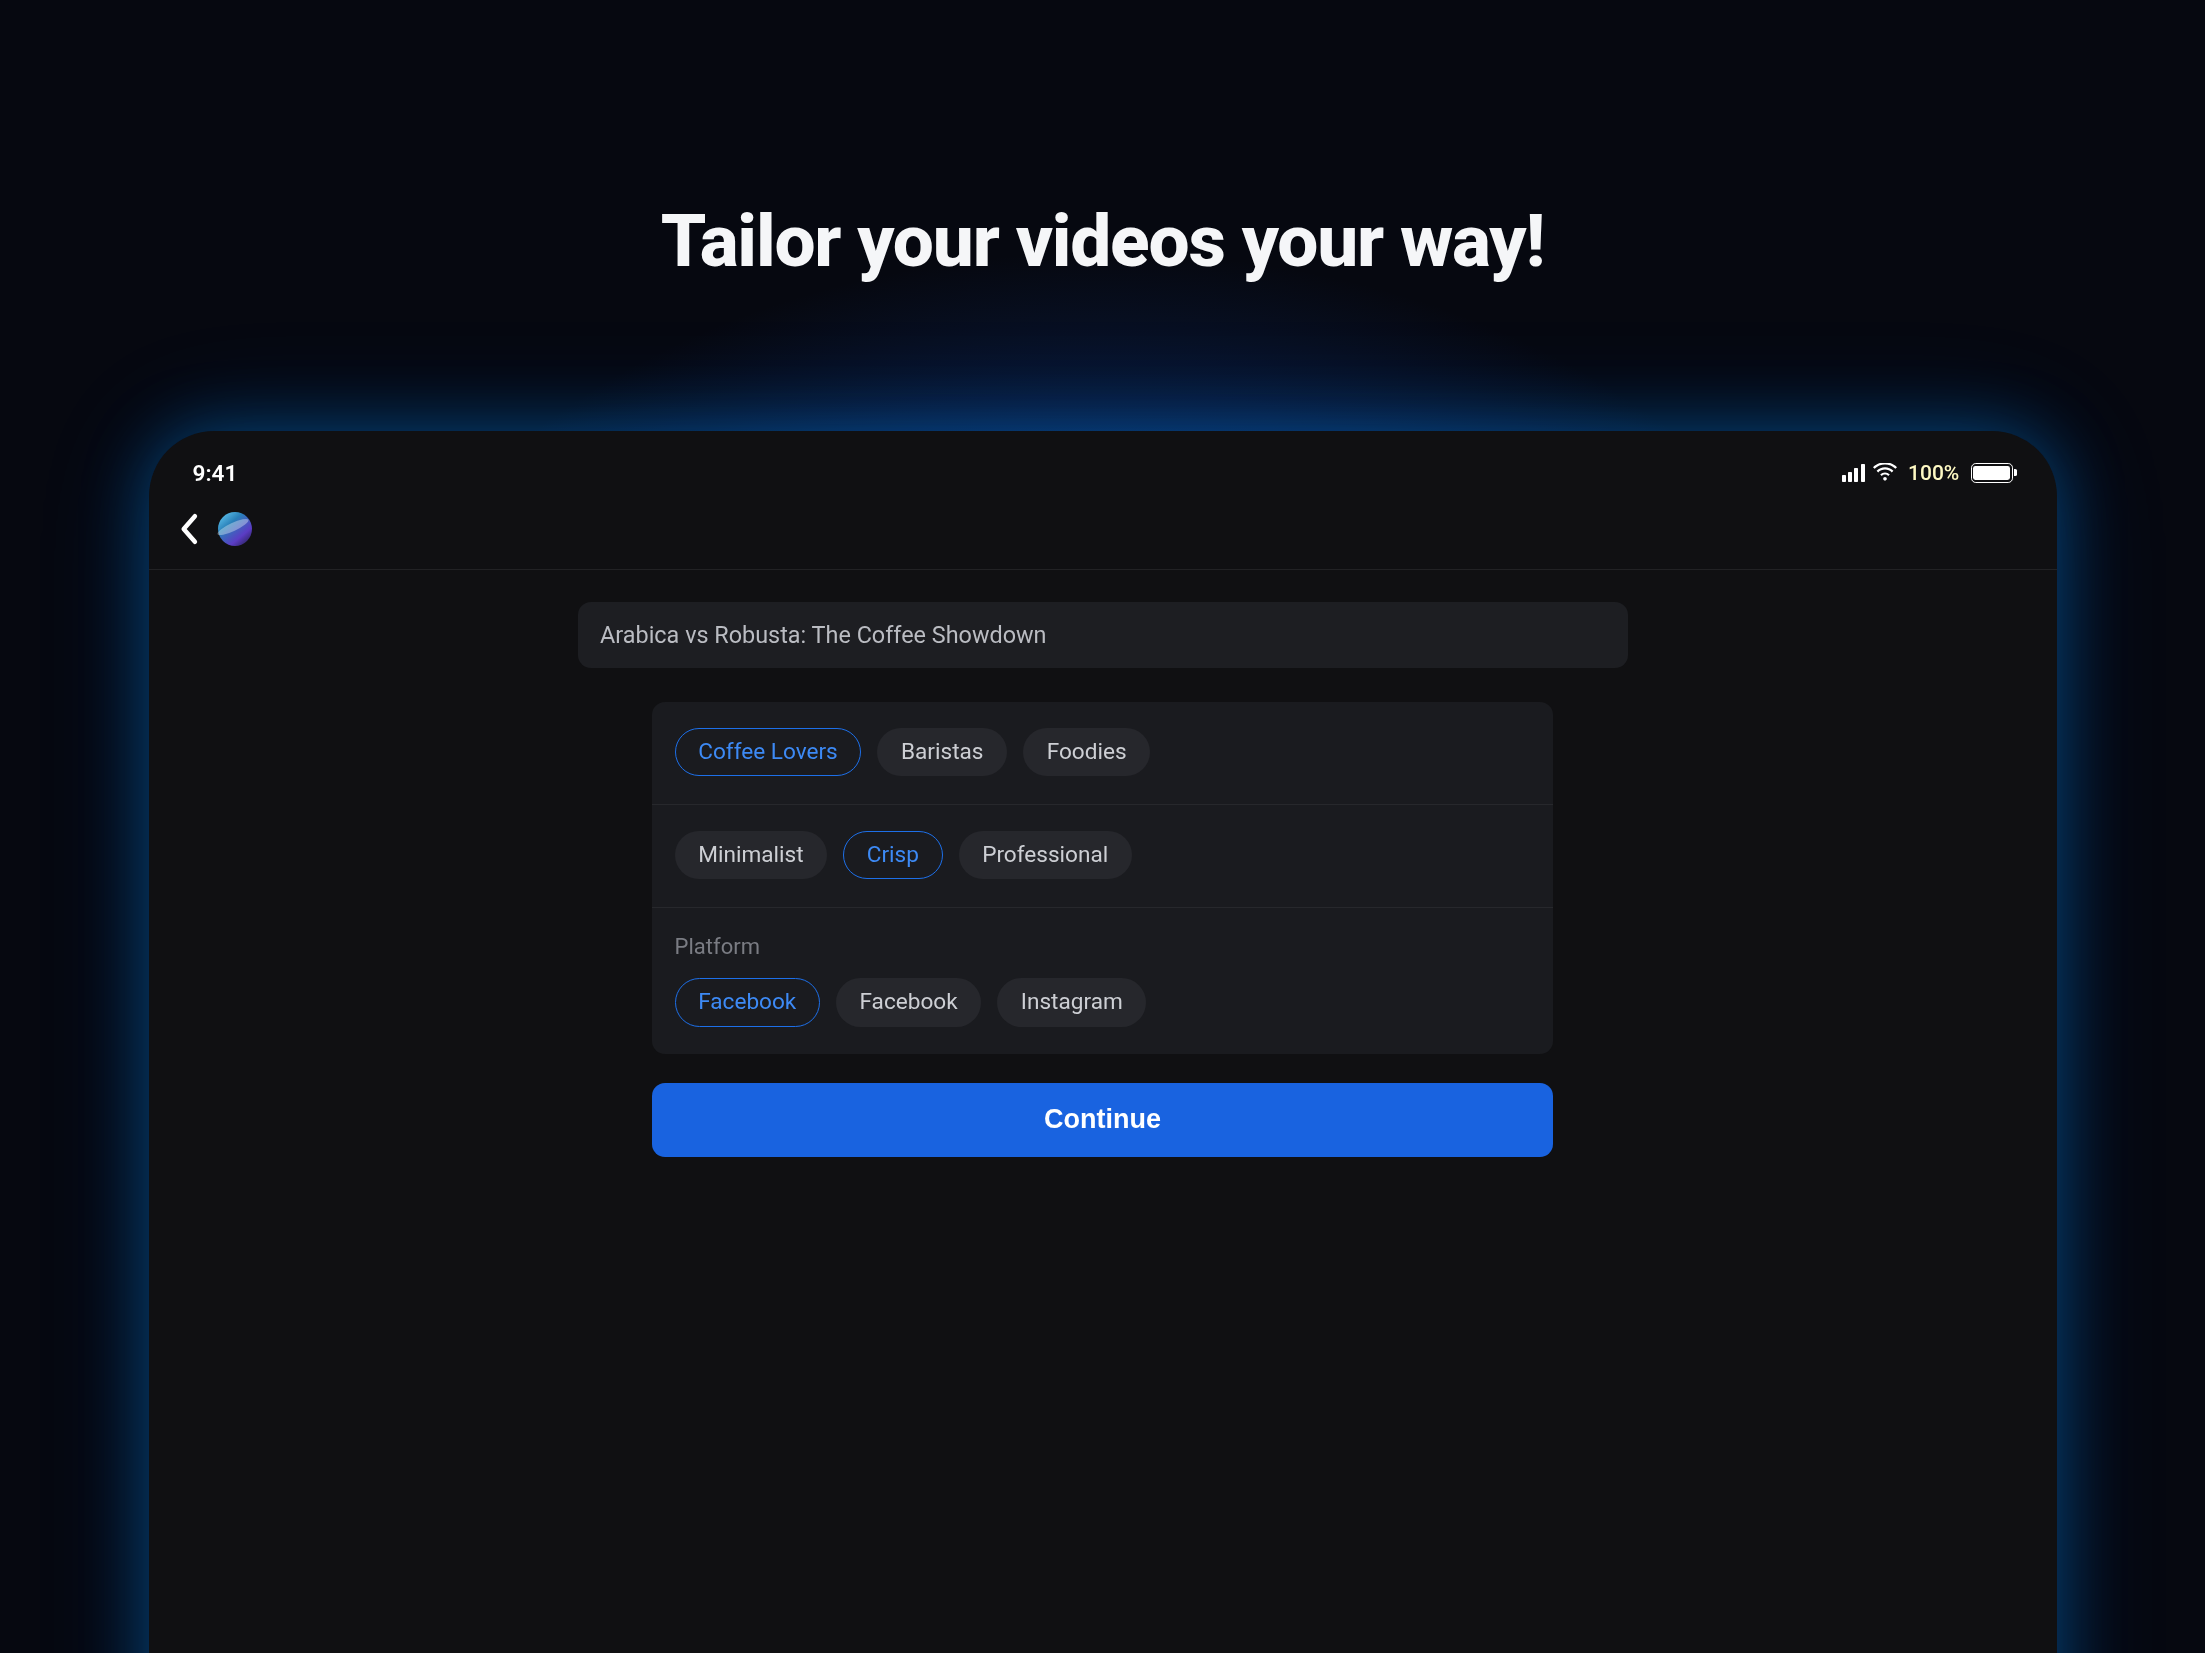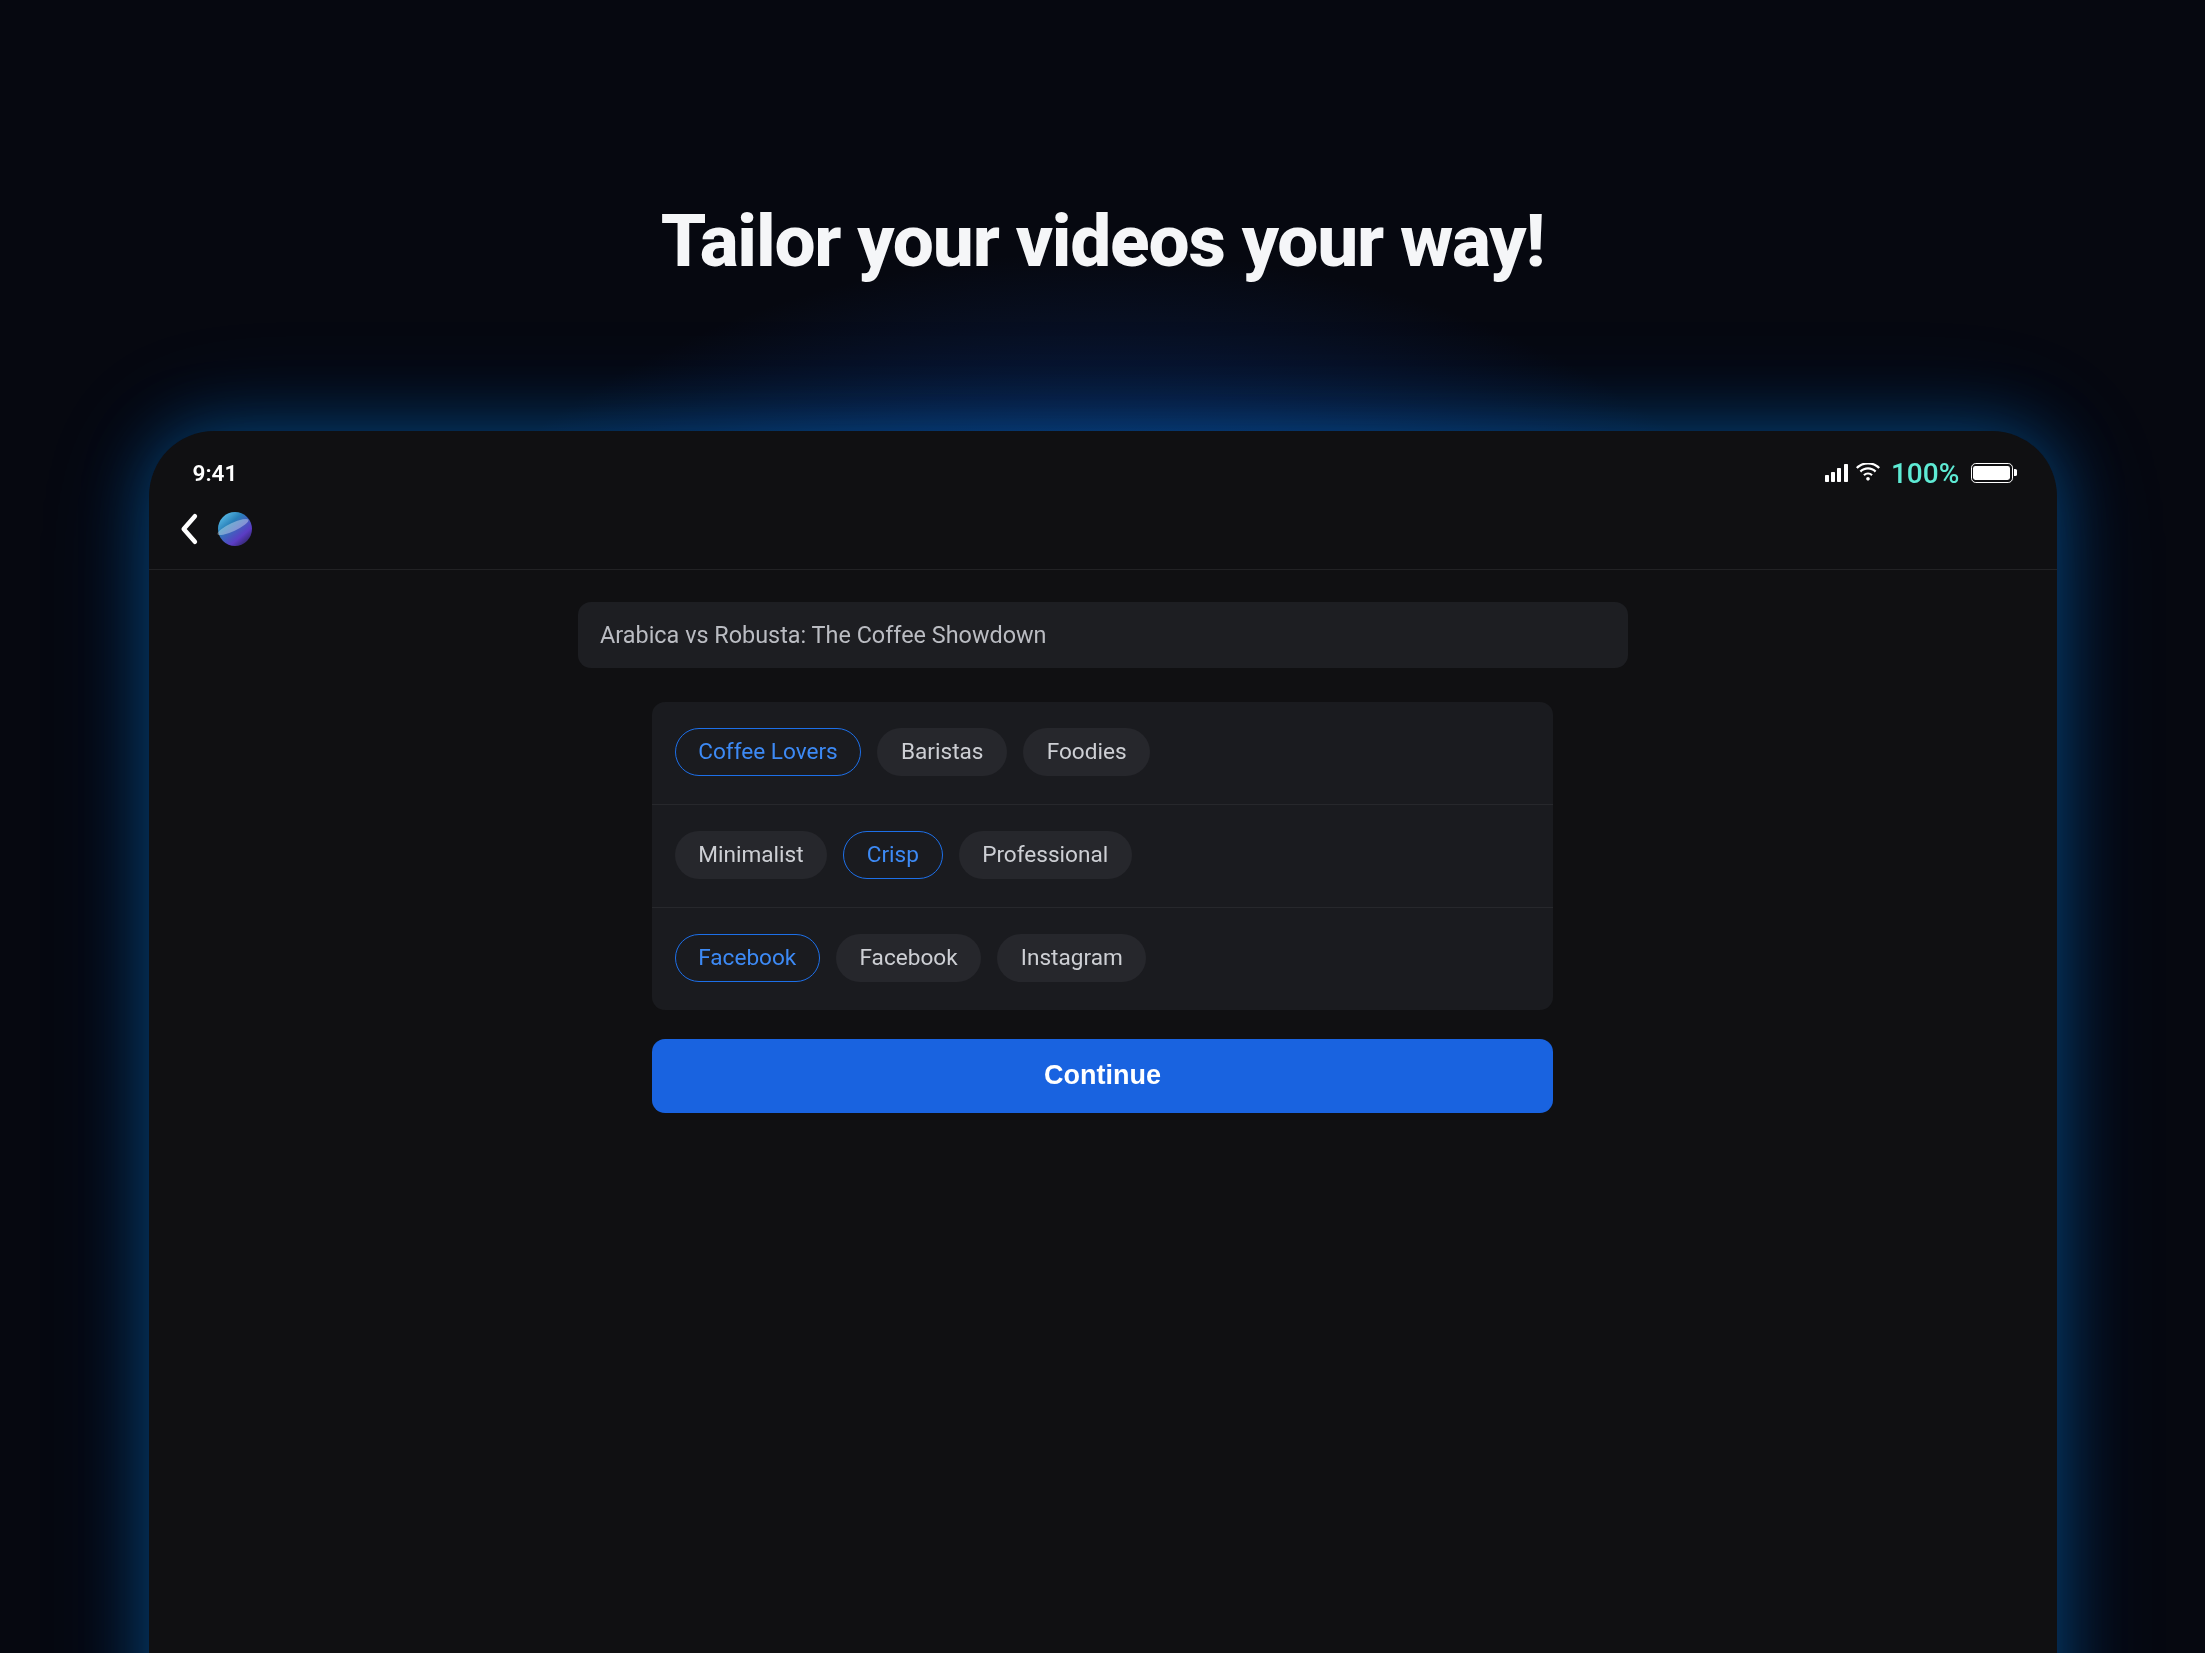--- a/index.html
+++ b/index.html
@@ -94,22 +94,22 @@
     }
 
     .signal-bars span:nth-child(1) { height: 7.3px; }
     .signal-bars span:nth-child(2) { height: 10.5px; }
     .signal-bars span:nth-child(3) { height: 14.5px; }
     .signal-bars span:nth-child(4) { height: 18px; }
 
     .wifi-icon svg { width: 24px; height: 18px; }
 
     .battery-text {
-      color: #5eead4;
-      font-size: 28px;
+      color: #fef9c3;
+      font-size: 21px;
       font-weight: 500;
       margin-left: 3.2px;
     }
 
     .battery-icon {
       width: 42px;
       height: 19.4px;
       border: 1.6px solid #fff;
       border-radius: 4.8px;
       padding: 1.6px;
@@ -312,20 +312,21 @@
 
       <div class="option-section">
         <div class="chips-row">
           <div class="chip">Minimalist</div>
           <div class="chip selected">Crisp</div>
           <div class="chip">Professional</div>
         </div>
       </div>
 
       <div class="option-section">
+        <div class="section-label">Platform</div>
         <div class="chips-row">
           <div class="chip selected">Facebook</div>
           <div class="chip">Facebook</div>
           <div class="chip">Instagram</div>
         </div>
       </div>
 
     </div>
 
     <button class="continue-button">Continue</button>

